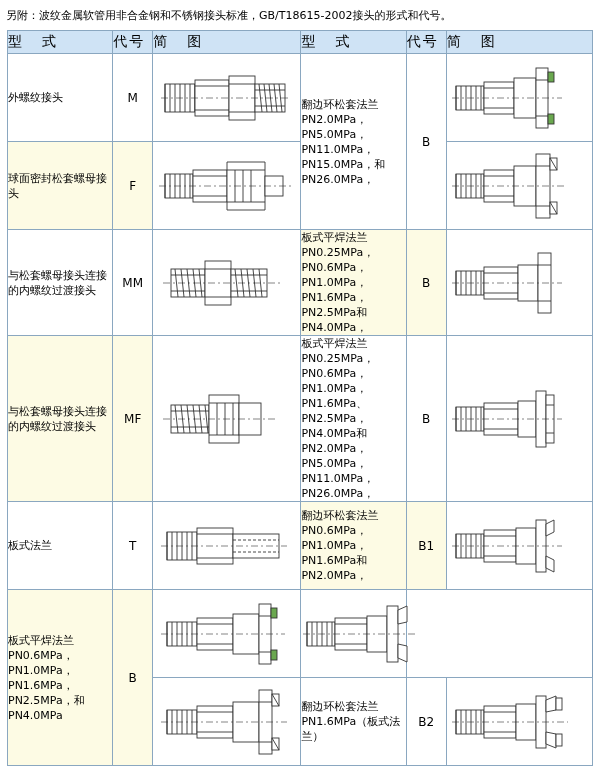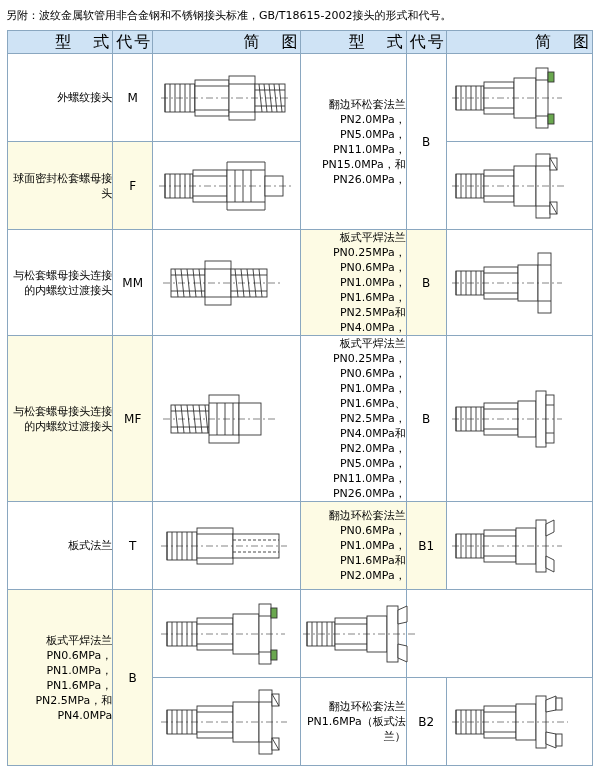--- a/index.html
+++ b/index.html
@@ -36,32 +36,32 @@
     margin: 0 7px;
     border: 1px solid #7f9db9;
   }
   table.main td, table.main th {
     border: 1px solid #8aa7c0;
     vertical-align: middle;
     padding: 0;
   }
   .hdr {
     background: #cfe3f5;
-    text-align: right;
-    font-size: 16px;
+    text-align: left;
+    font-size: 14px;
     height: 22px;
     letter-spacing: 3px;
     font-weight: normal;
   }
   .hdr.nolsp { letter-spacing: 2px; font-family: Liberation Serif, serif; }
   .cell-type {
     font-size: 11px;
     line-height: 15px;
     padding: 4px 5px;
-    text-align: right;
+    text-align: left;
   }
   .cell-code {
     text-align: center;
     font-size: 12px;
   }
   .yellow { background: #fdfbe4; }
   .white { background: #ffffff; }
   .fig {
     background: #ffffff;
     text-align: center;

